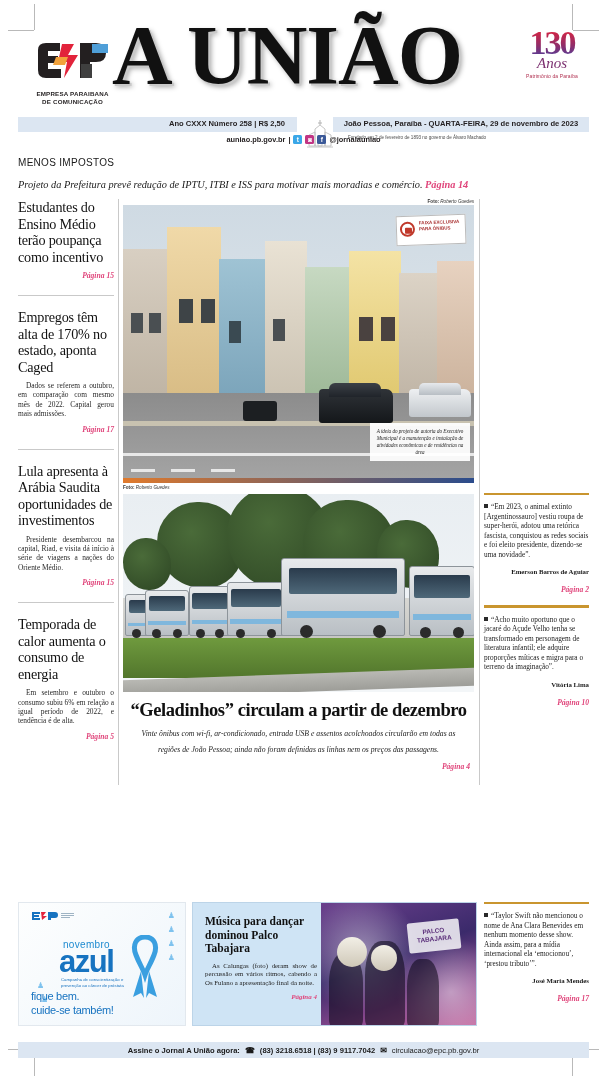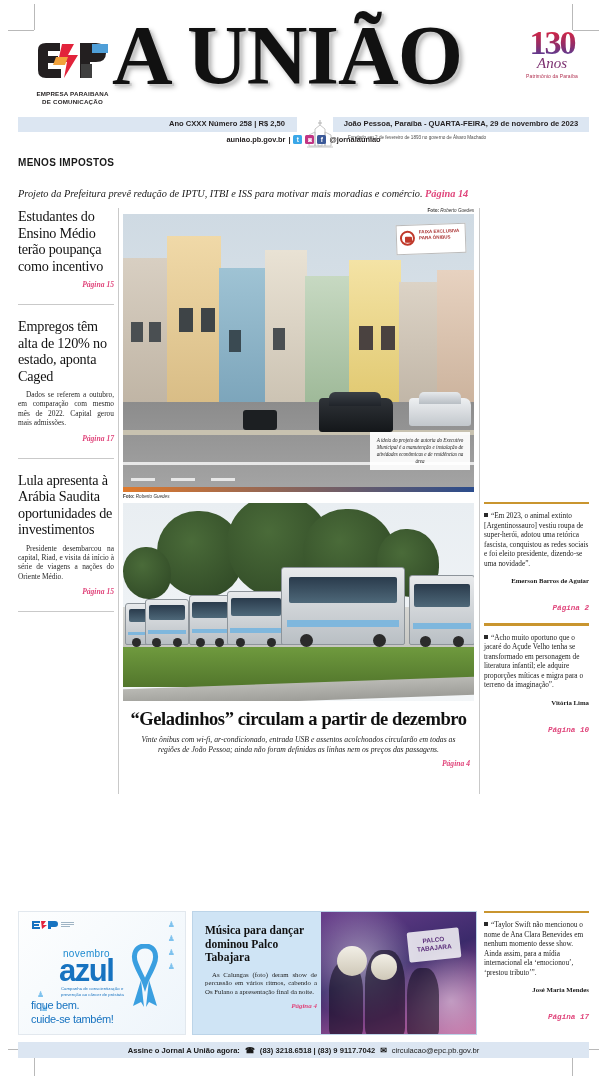--- a/index.html
+++ b/index.html
@@ -87,22 +87,22 @@
   .sico.tw { background:#3aa7e8; }
   .sico.ig { background:#c13584; }
   .sico.fb { background:#3b5998; }
   .sico span { position:absolute; inset:0; color:#fff; font-size:6.5px;
     line-height:9px; text-align:center; font-family:"Liberation Sans", sans-serif;
     font-weight:bold; }
 
   
   .lead { padding:6px 18px 0; }
   .kicker {
-    font-family:"Liberation Sans", sans-serif; font-weight:bold; font-size:10px;
-    letter-spacing:.3px; color:#1a1a1a; margin-bottom:20px;
+    font-family:"Liberation Sans", sans-serif; font-weight:normal; font-size:10px;
+    letter-spacing:.3px; color:#1a1a1a; margin-bottom:11px;
   }
   .lead-h {
     font-family:"Liberation Serif", serif; font-weight:bold; font-size:33.5px;
     line-height:37px; letter-spacing:-.9px; color:#111;
   }
   .lead-sub {
     margin-top:7px; font-family:"Liberation Serif", serif; font-style:italic;
     font-size:10.3px; color:#1a1a1a;
   }
   .lead-sub .pg { color:#e0457b; font-weight:bold; font-style:italic; }
@@ -191,21 +191,21 @@
   .bus .wheel { position:absolute; bottom:-3px; width:9px; height:9px;
               background:#2b2b2b; border-radius:50%; }
 
   .mid-h {
     margin-top:8px; font-family:"Liberation Serif", serif; font-weight:bold;
     font-size:18.5px; line-height:21px; color:#111; text-align:center;
     letter-spacing:-.4px;
   }
   .mid-sub {
     margin-top:5px; font-family:"Liberation Serif", serif; font-style:italic;
-    font-size:7.7px; line-height:10px; color:#222; text-align:center;
+    font-size:7.7px; line-height:16px; color:#222; text-align:center;
     padding:0 12px;
   }
   .mid-pg {
     margin-top:4px; text-align:right; font-family:"Liberation Serif", serif;
     font-style:italic; font-weight:bold; font-size:7.6px; color:#e0457b;
     padding-right:4px;
   }
 
   
   .qrule { height:2.4px; background:#c9952f; margin-bottom:7px; }
@@ -214,21 +214,21 @@
     font-family:"Liberation Serif", serif; font-size:7.3px; line-height:9.5px;
     color:#222;
   }
   .qbullet { display:inline-block; width:4px; height:4px; background:#2a2a2a;
              margin-right:3px; vertical-align:1px; }
   .quote-a {
     margin-top:9px; text-align:right; font-family:"Liberation Serif", serif;
     font-weight:bold; font-size:6.8px; color:#1a1a1a;
   }
   .quote-pg {
-    margin-top:20px; text-align:right; font-family:Liberation Mono, monospace;
+    margin-top:10px; text-align:right; font-family:Liberation Serif, serif;
     font-style:italic; font-weight:bold; font-size:7.6px; color:#e0457b;
   }
 
   
   .bottom { position:relative; margin:3px 18px 0; height:126px; }
   .ad-azul {
     position:absolute; left:0; top:0; width:168px; height:124px;
     background:linear-gradient(135deg,#fdfefe,#eef5fb); overflow:hidden;
     border:1px solid #e2e8ee;
   }
@@ -387,31 +387,36 @@
     <div class="vrule a"></div>
     <div class="vrule b"></div>
 
     <div class="col-left">
       <div class="brief">
         <div class="brief-h">Estudantes do Ensino Médio terão poupança como incentivo</div>
         <div class="brief-pg">Página 15</div>
       </div>
       <div class="brief-sep"></div>
       <div class="brief">
-        <div class="brief-h">Empregos têm alta de 120% no estado, aponta Caged</div>
+        <div class="brief-h">Empregos têm alta de 170% no estado, aponta Caged</div>
         <div class="brief-t">Dados se referem a outubro, em comparação com mesmo mês de 2022. Capital gerou mais admissões.</div>
         <div class="brief-pg">Página 17</div>
       </div>
       <div class="brief-sep"></div>
       <div class="brief">
         <div class="brief-h">Lula apresenta à Arábia Saudita oportunidades de investimentos</div>
         <div class="brief-t">Presidente desembarcou na capital, Riad, e visita dá início à série de viagens a nações do Oriente Médio.</div>
         <div class="brief-pg">Página 15</div>
       </div>
       <div class="brief-sep"></div>
+      <div class="brief">
+        <div class="brief-h">Temporada de calor aumenta o consumo de energia</div>
+        <div class="brief-t">Em setembro e outubro o consumo subiu 6% em relação a igual período de 2022, e tendência é de alta.</div>
+        <div class="brief-pg">Página 5</div>
+      </div>
     </div>
 
     <div class="col-mid">
       <div class="credit">
         <b>Foto:</b>
         <i>Roberto Guedes</i>
       </div>
 
       <div class="photo1">
         <div class="sky1"></div>

